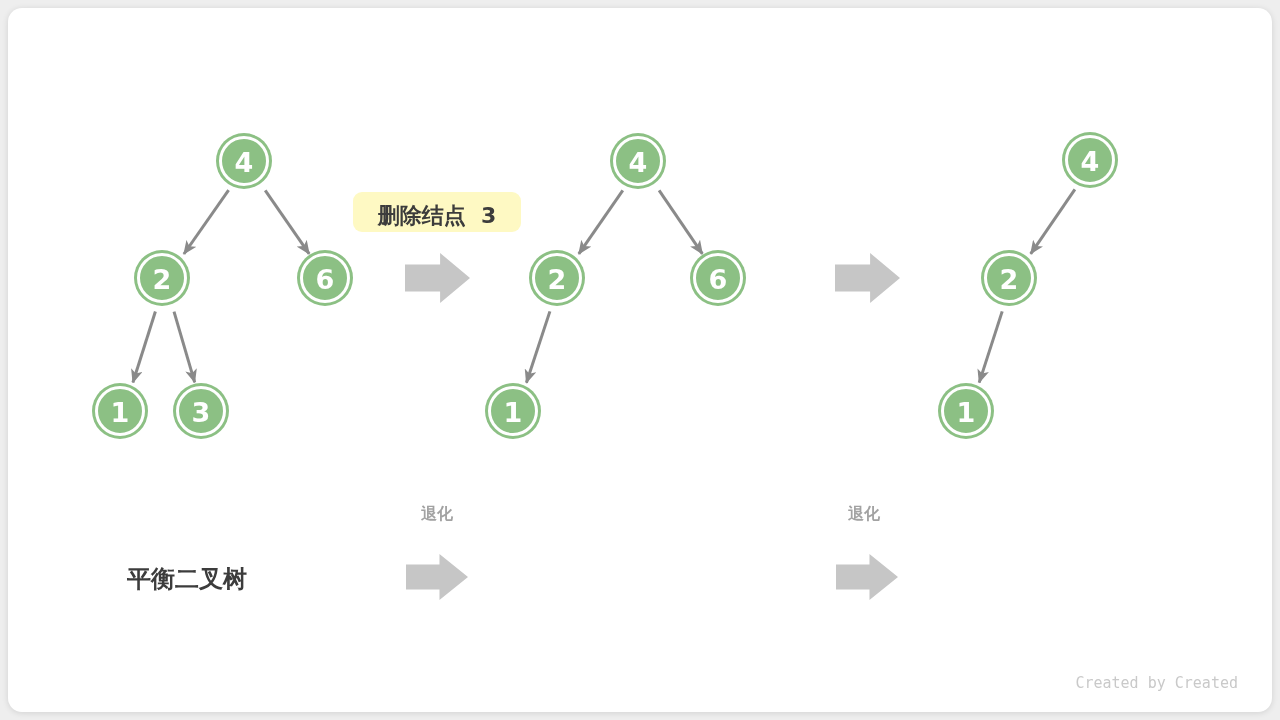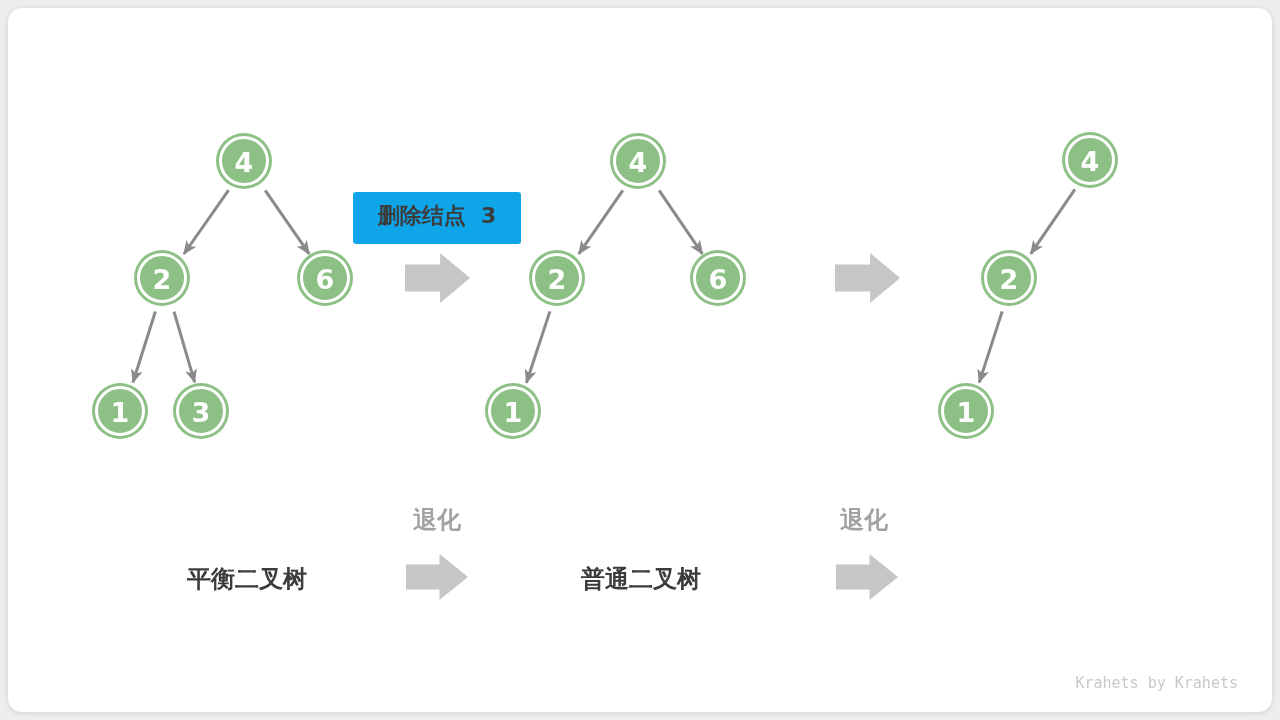--- a/index.html
+++ b/index.html
@@ -23,49 +23,48 @@
     background: #8cc084;
     border: 3px solid #ffffff;
     border-radius: 50%;
     box-shadow: 0 0 0 3px #8cc084;
     color: #ffffff;
     font-size: 27px; font-weight: bold;
     text-align: center; line-height: 47px;
   }
   .step-box {
     position: absolute;
-    width: 168px; height: 52px;
-    background: #0ea5e9; border-radius: 3px;
+    width: 168px; height: 40px;
+    background: #fef9c3; border-radius: 9px;
     color: #3c3c3c; font-size: 22px; font-weight: bold;
     text-align: center; line-height: 48px;
     white-space: pre;
   }
   #step-box-0 { left: 353px; top: 192px; }
   #step-box-1 { left: 782px; top: 192px; }
   .block-arrow {
     position: absolute;
     background: #c6c6c6;
     clip-path: polygon(0 23%, 54% 23%, 54% 0, 100% 50%, 54% 100%, 54% 77%, 0 77%);
   }
   .step-arrow { width: 65px; height: 50px; }
   #step-arrow-0 { left: 405px; top: 253px; }
   #step-arrow-1 { left: 835px; top: 253px; }
   .bottom-arrow { width: 62px; height: 46px; }
   #bottom-arrow-0 { left: 406px; top: 554px; }
   #bottom-arrow-1 { left: 836px; top: 554px; }
   .degen-label {
     position: absolute; top: 504px; width: 160px;
     text-align: center;
-    color: #a2a2a2; font-size: 24px; font-weight: bold;
+    color: #a2a2a2; font-size: 16px; font-weight: bold;
   }
   #degen-0 { left: 357px; }
   #degen-1 { left: 784px; }
   .stage-label {
     position: absolute; top: 563px; width: 240px;
-    text-align: center;
     color: #3c3c3c; font-size: 24px; font-weight: bold;
   }
   #stage-label-0 { left: 127px; }
   #stage-label-1 { left: 521px; }
   #stage-label-2 { left: 973px; }
   #watermark {
     position: absolute; left: 1037px; top: 674px; width: 201px;
     text-align: right;
     color: #c9c9c9; font-size: 15px;
     font-family: "DejaVu Sans Mono", "Liberation Mono", monospace;
@@ -114,16 +113,15 @@
   <div class="block-arrow step-arrow" id="step-arrow-0"></div>
   <div class="block-arrow step-arrow" id="step-arrow-1"></div>
 
   <div class="degen-label" id="degen-0">退化</div>
   <div class="degen-label" id="degen-1">退化</div>
 
   <div class="block-arrow bottom-arrow" id="bottom-arrow-0"></div>
   <div class="block-arrow bottom-arrow" id="bottom-arrow-1"></div>
 
   <div class="stage-label" id="stage-label-0">平衡二叉树</div>
-  <div class="stage-label" id="stage-label-1">普通二叉树</div>
 
-  <div id="watermark">Krahets by Krahets</div>
+  <div id="watermark">Created by Created</div>
 </div>
 
 </body></html>

